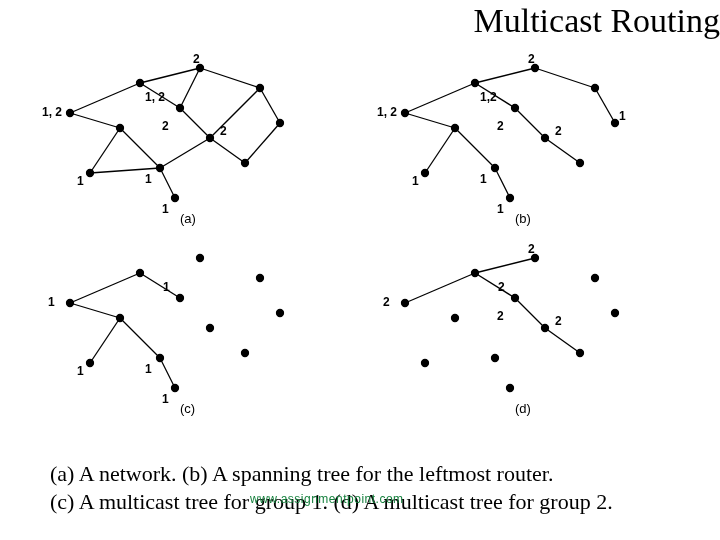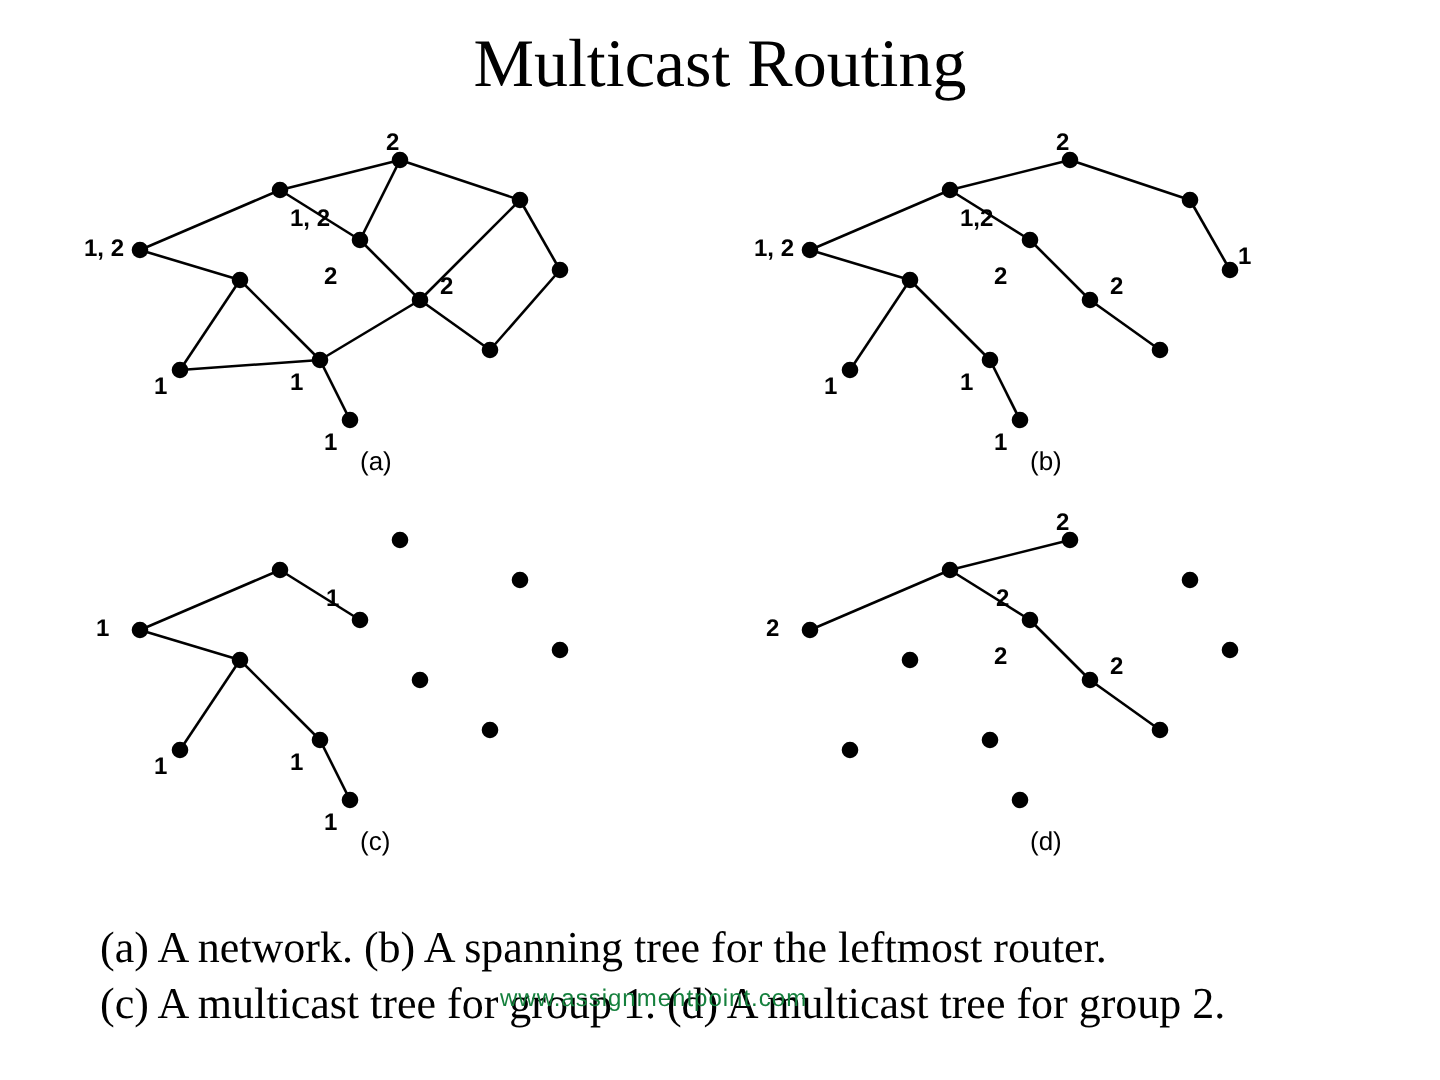--- a/index.html
+++ b/index.html
@@ -5,24 +5,24 @@
     * { margin: 0; padding: 0; box-sizing: border-box; }
     body {
       width: 720px;
       height: 540px;
       background: #fff;
       font-family: "Times New Roman", Times, serif;
       position: relative;
       overflow: hidden;
     }
     .title {
-      text-align: center;
+      text-align: right;
       font-size: 34px;
       font-weight: normal;
-      padding-top: 14px;
+      padding-top: 2px;
       padding-bottom: 8px;
     }
     .diagram-area {
       position: relative;
       width: 100%;
       height: 370px;
     }
     .panel {
       position: absolute;
     }

